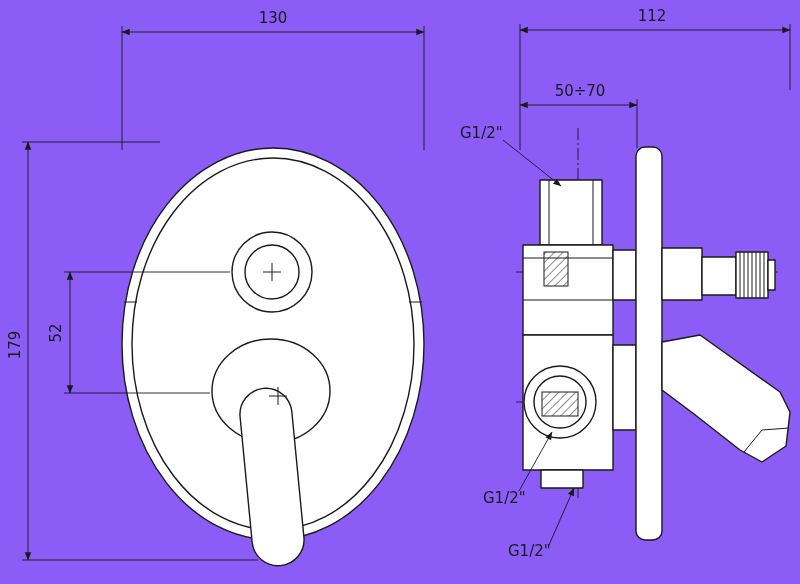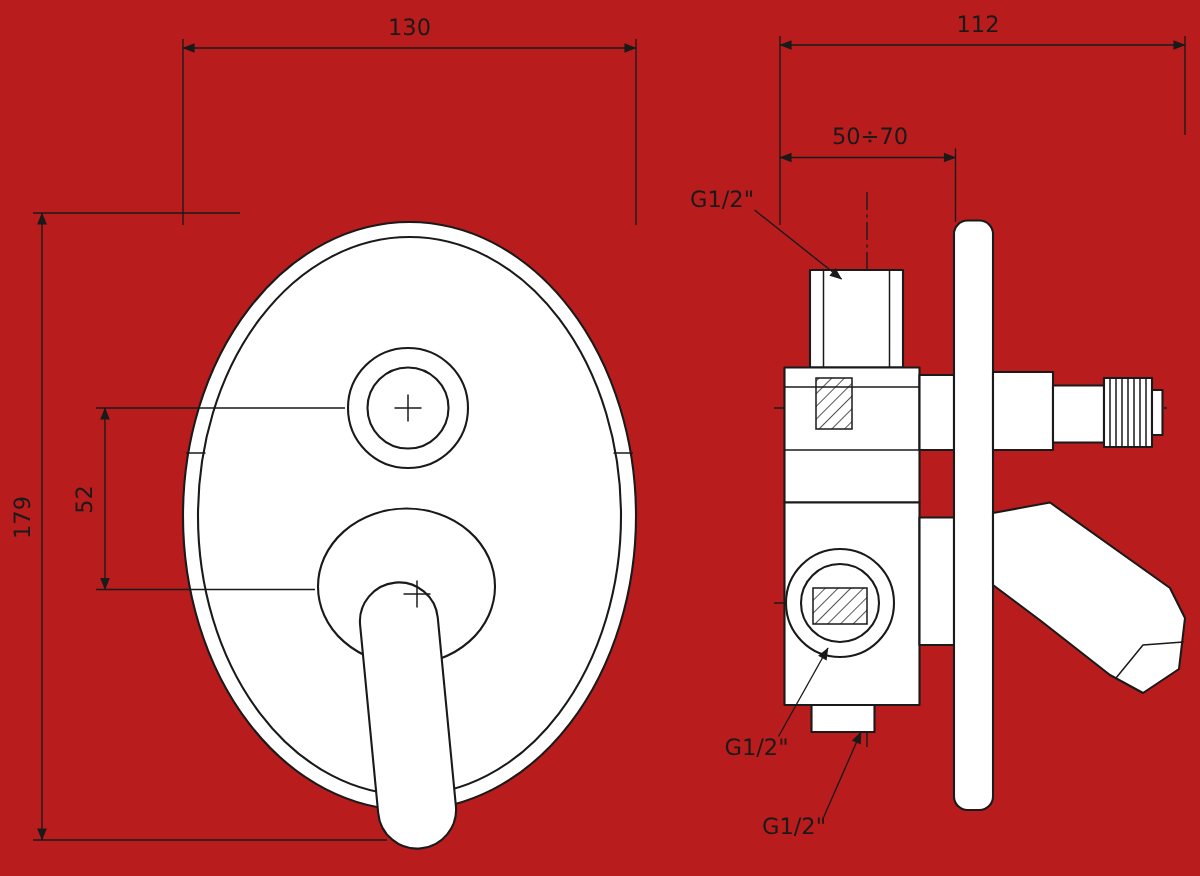--- a/index.html
+++ b/index.html
@@ -1,17 +1,17 @@
 <!DOCTYPE html>
 <html><head>
 <meta charset="utf-8">
 <style>
   html,body{margin:0;padding:0;background:#ffffff;}
   .page{
-    width:800px;height:584px;background:#b91c1c;position:relative;
+    width:800px;height:584px;background:#8b5cf6;position:relative;
     font-family:"DejaVu Sans", sans-serif;overflow:hidden;
   }
   svg{display:block;}
   text{
     font-family:"DejaVu Sans", sans-serif;
     font-size:15px;
     fill:#1a1a1a;
   }
   .obj   {stroke:#1a1a1a;stroke-width:1.4;fill:none;stroke-linejoin:round;stroke-linecap:round;}
   .objw  {stroke:#1a1a1a;stroke-width:1.4;fill:#ffffff;stroke-linejoin:round;stroke-linecap:round;}

